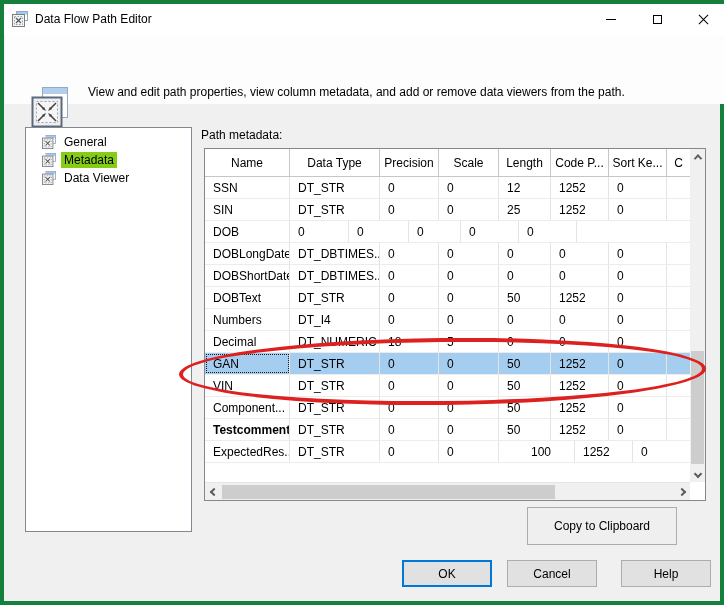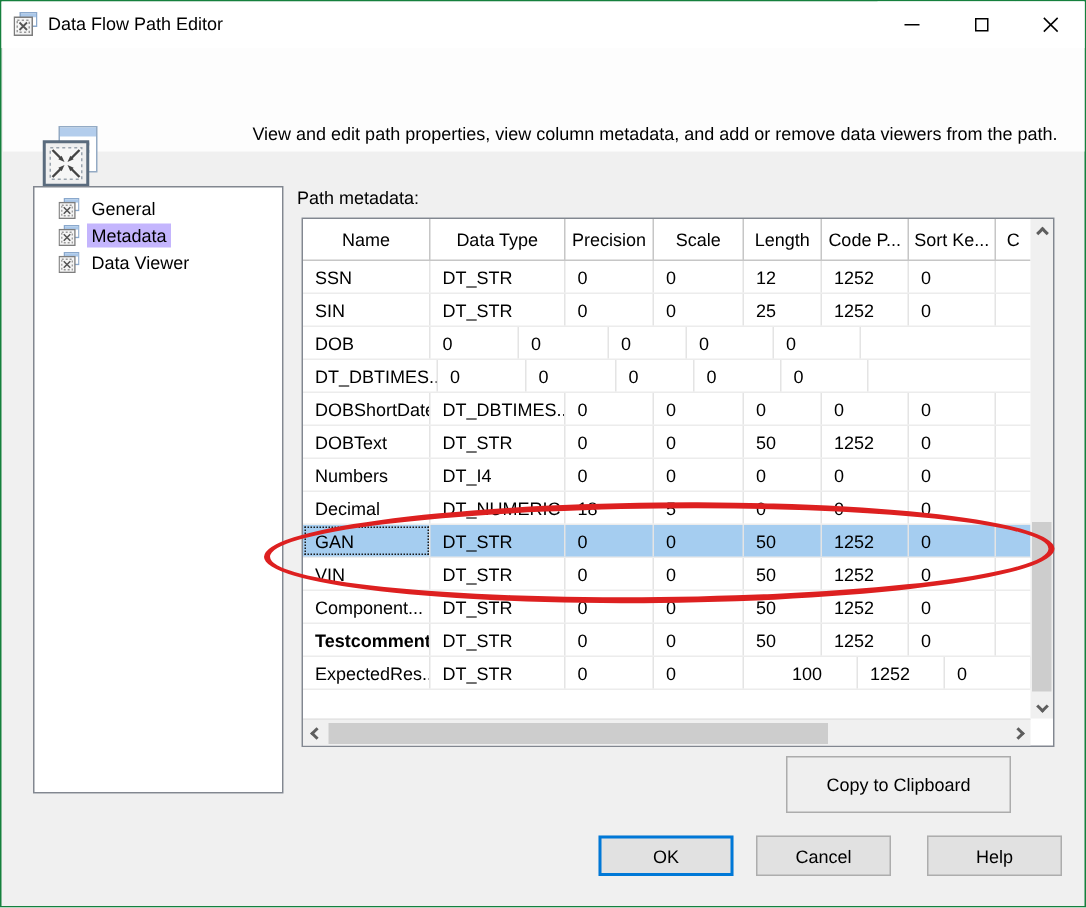--- a/index.html
+++ b/index.html
@@ -1,21 +1,21 @@
 <!DOCTYPE html>
 <html><head>
 <meta charset="utf-8">
 <style>
   * { margin:0; padding:0; box-sizing:border-box; }
   html,body { width:724px; height:605px; }
   body {
     font-family:"Liberation Sans","DejaVu Sans",sans-serif;
     font-size:12px; color:#000; background:#f0f0f0; position:relative; overflow:hidden;
   }
-  #dialog { position:absolute; inset:0; border:1px solid #15803d; background:#f0f0f0;text-align:right; }
+  #dialog { position:absolute; inset:0; border:4px solid #15803d; background:#f0f0f0; }
 
   
   .titlebar { position:absolute; left:0; top:0; width:722px; height:31px; background:#fff; display:flex; align-items:center; }
   .title-icon { position:absolute; left:8px; top:7px; width:16px; height:16px; }
   .title-text { position:absolute; left:31px; top:0; line-height:31px; font-size:12px; }
   .caption-btns { position:absolute; right:0; top:0; height:31px; display:flex; }
   .cap-btn { width:46px; height:31px; display:flex; align-items:center; justify-content:center; background:#fff; }
   .glyph-min { width:10px; height:1px; background:#000; }
   .glyph-max { width:9px; height:9px; border:1px solid #000; }
   .glyph-close { position:relative; width:11px; height:11px; }
@@ -25,21 +25,21 @@
 
   
   .desc-band { position:absolute; left:1px; top:31px; width:721px; height:69px; background:#fdfdfd; }
   .big-icon { position:absolute; left:25px; top:50px; }
   .desc-text { position:absolute; left:83px; top:50px; width:620px; line-height:15px; }
 
   
   .sidebar { position:absolute; left:21px; top:123px; width:167px; height:405px; background:#fff; border:1px solid #828790; padding-top:5px; }
   .tree-item { height:18px; display:flex; align-items:center; padding-left:16px; cursor:default; }
   .tree-item .lbl { padding:1px 3px; margin-left:5px; white-space:nowrap; }
-  .tree-item.sel .lbl { background:#c4b5fd; }
+  .tree-item.sel .lbl { background:#84cc16; }
   .tree-ico { width:14px; height:14px; flex:0 0 14px; }
 
   
   .grid-label { position:absolute; left:197px; top:124px; }
   .grid { position:absolute; left:200px; top:144px; width:502px; height:353px; background:#fff; border:1px solid #828790;padding-left:12px; }
   .ghead { position:absolute; left:0; top:0; width:485px; height:28px; display:flex; border-bottom:1px solid #c6c6c6; }
   .hcell { display:flex; align-items:center; justify-content:center; border-right:1px solid #c6c6c6; height:28px; overflow:hidden; white-space:nowrap; }
   .hcell:last-child { border-right:none; }
   .gbody { position:absolute; left:0; top:28px; width:485px; }
   .trow { display:flex; height:22px; border-bottom:1px solid #ececec; background:#fff; }
@@ -190,20 +190,21 @@
         <div class="trow">
           <div class="cell" style="width: 85px; flex: 0 0 85px;">DOB</div>
           <div class="cell" style="width: 59px; flex: 0 0 59px;">0</div>
           <div class="cell" style="width: 60px; flex: 0 0 60px;">0</div>
           <div class="cell" style="width: 52px; flex: 0 0 52px;">0</div>
           <div class="cell" style="width: 58px; flex: 0 0 58px;">0</div>
           <div class="cell" style="width: 58px; flex: 0 0 58px;">0</div>
           <div class="cell" style="flex: 1 1 0%;"></div>
         </div>
         <div class="trow">
+          <div class="cell" style="width: 85px; flex: 0 0 85px;">DOBLongDate</div>
           <div class="cell" style="width: 90px; flex: 0 0 90px;">DT_DBTIMES...</div>
           <div class="cell" style="width: 59px; flex: 0 0 59px;">0</div>
           <div class="cell" style="width: 60px; flex: 0 0 60px;">0</div>
           <div class="cell" style="width: 52px; flex: 0 0 52px;">0</div>
           <div class="cell" style="width: 58px; flex: 0 0 58px;">0</div>
           <div class="cell" style="width: 58px; flex: 0 0 58px;">0</div>
           <div class="cell" style="flex: 1 1 0%;"></div>
         </div>
         <div class="trow">
           <div class="cell" style="width: 85px; flex: 0 0 85px;">DOBShortDate</div>

